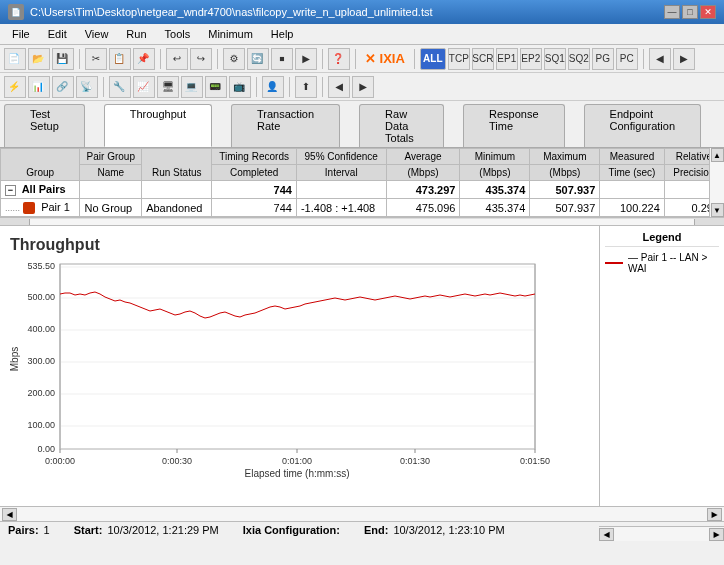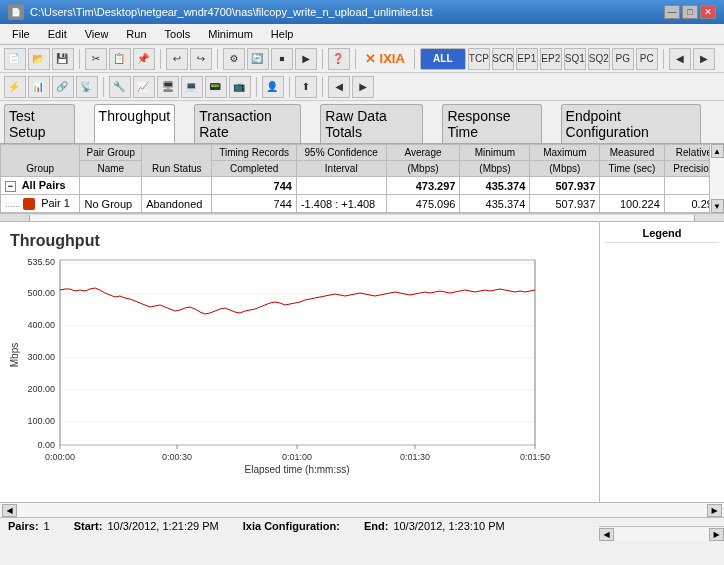--- a/index.html
+++ b/index.html
@@ -20,24 +20,24 @@
     .title-btn { width: 16px; height: 14px; background: #c0c0c0; border: 1px solid #888; font-size: 9px; display: flex; align-items: center; justify-content: center; cursor: pointer; color: #333; }
     .title-btn.close { background: #e05050; color: white; }
 
     .menu-bar { background: #f0f0f0; border-bottom: 1px solid #bbb; padding: 2px 4px; display: flex; gap: 2px; }
     .menu-item { padding: 2px 8px; cursor: pointer; font-size: 11px; }
 
     .toolbar-row { background: #f0f0f0; border-bottom: 1px solid #ccc; padding: 2px 4px; display: flex; align-items: center; gap: 2px; min-height: 28px; flex-wrap: wrap; }
     .tb-btn { width: 22px; height: 22px; background: #e8e8e8; border: 1px solid #bbb; display: flex; align-items: center; justify-content: center; cursor: pointer; font-size: 10px; color: #333; }
     .tb-separator { width: 1px; height: 20px; background: #bbb; margin: 0 3px; }
     .tb-ixia { color: #ff6600; font-weight: bold; font-size: 13px; margin: 0 4px; }
-    .tb-badge { background: #3366cc; color: white; font-weight: bold; font-size: 10px; padding: 1px 22px; border-radius: 2px; }
+    .tb-badge { background: #3366cc; color: white; font-weight: bold; font-size: 10px; padding: 1px 12px; border-radius: 2px; }
 
     .tabs-row { background: #f0f0f0; border-bottom: 1px solid #aaa; display: flex; padding: 3px 4px 0; }
-    .tab { padding: 3px 4px; border: 1px solid #aaa; border-bottom: none; background: #ddd; cursor: pointer; font-size: 14px; margin-right: 19px; border-radius: 3px 3px 0 0; }
+    .tab { padding: 3px 25px; border: 1px solid #aaa; border-bottom: none; background: #ddd; cursor: pointer; font-size: 11px; margin-right: 19px; border-radius: 3px 3px 0 0; }
     .tab.active { background: white; border-bottom: 1px solid white; z-index: 1; }
 
     .data-table { width: 100%; border-collapse: collapse; font-size: 11px; }
     .data-table th { background: #d8d8d8; border: 1px solid #bbb; padding: 2px 4px; text-align: center; font-weight: normal; white-space: nowrap; vertical-align: bottom; font-size: 10px; }
     .data-table td { border: 1px solid #bbb; padding: 2px 4px; white-space: nowrap; }
     .data-table .row-all-pairs td { font-weight: bold; }
     .expand-icon { display: inline-block; width: 11px; height: 11px; border: 1px solid #888; background: white; text-align: center; line-height: 9px; font-size: 9px; margin-right: 3px; cursor: pointer; }
     .pair-icon { display: inline-block; width: 12px; height: 12px; background: #cc3300; border-radius: 2px; margin-right: 3px; vertical-align: middle; }
     .pair-dots { color: #888; font-size: 9px; }
 
@@ -270,20 +270,24 @@
 
       <text x="287" y="218" text-anchor="middle" font-size="10" fill="#333">Elapsed time (h:mm:ss)</text>
 
       <polyline fill="none" stroke="#cc0000" stroke-width="1" points="50,35 55,34 60,34 65,36 70,35 75,36 80,34 85,33 90,35 95,38 100,40 105,42 110,41 115,43 120,44 125,46 130,48 135,50 140,52 145,51 150,50 155,52 160,54 165,56 170,55 175,53 180,52 185,54 190,57 195,59 200,58 205,56 210,54 215,53 220,55 225,57 230,58 235,56 240,55 245,54 250,52 255,50 260,48 265,47 270,48 275,50 280,49 285,48 290,47 295,45 300,44 305,43 310,42 315,41 320,40 325,39 330,40 335,41 340,40 345,39 350,38 355,39 360,40 365,41 370,40 375,39 380,38 385,37 390,38 395,39 400,40 405,39 410,38 415,37 420,38 425,37 430,36 435,37 440,38 445,37 450,36 455,35 460,36 465,37 470,36 475,35 480,36 485,35 490,34 495,35 500,36 505,37 510,36 515,37 520,36 525,35"></polyline>
     </svg>
 
   </div>
 
   <div class="legend-area">
     <div class="legend-title">Legend</div>
+    <div class="legend-item">
+      <div class="legend-line"></div>
+      <span>— Pair 1 -- LAN &gt; WAI</span>
+    </div>
 
     <div style="margin-top:auto; position:absolute; bottom:24px; right:0; width:125px; height:15px; display:flex; align-items:center; background:#f5f5f5; border-top:1px solid #bbb;">
       <div style="width:15px; height:13px; background:#ddd; border:1px solid #aaa; display:flex; align-items:center; justify-content:center; font-size:8px;">◀</div>
       <div style="flex:1; height:13px; background:#f5f5f5;"></div>
       <div style="width:15px; height:13px; background:#ddd; border:1px solid #aaa; display:flex; align-items:center; justify-content:center; font-size:8px;">▶</div>
     </div>
   </div>
 
 </div>
 

